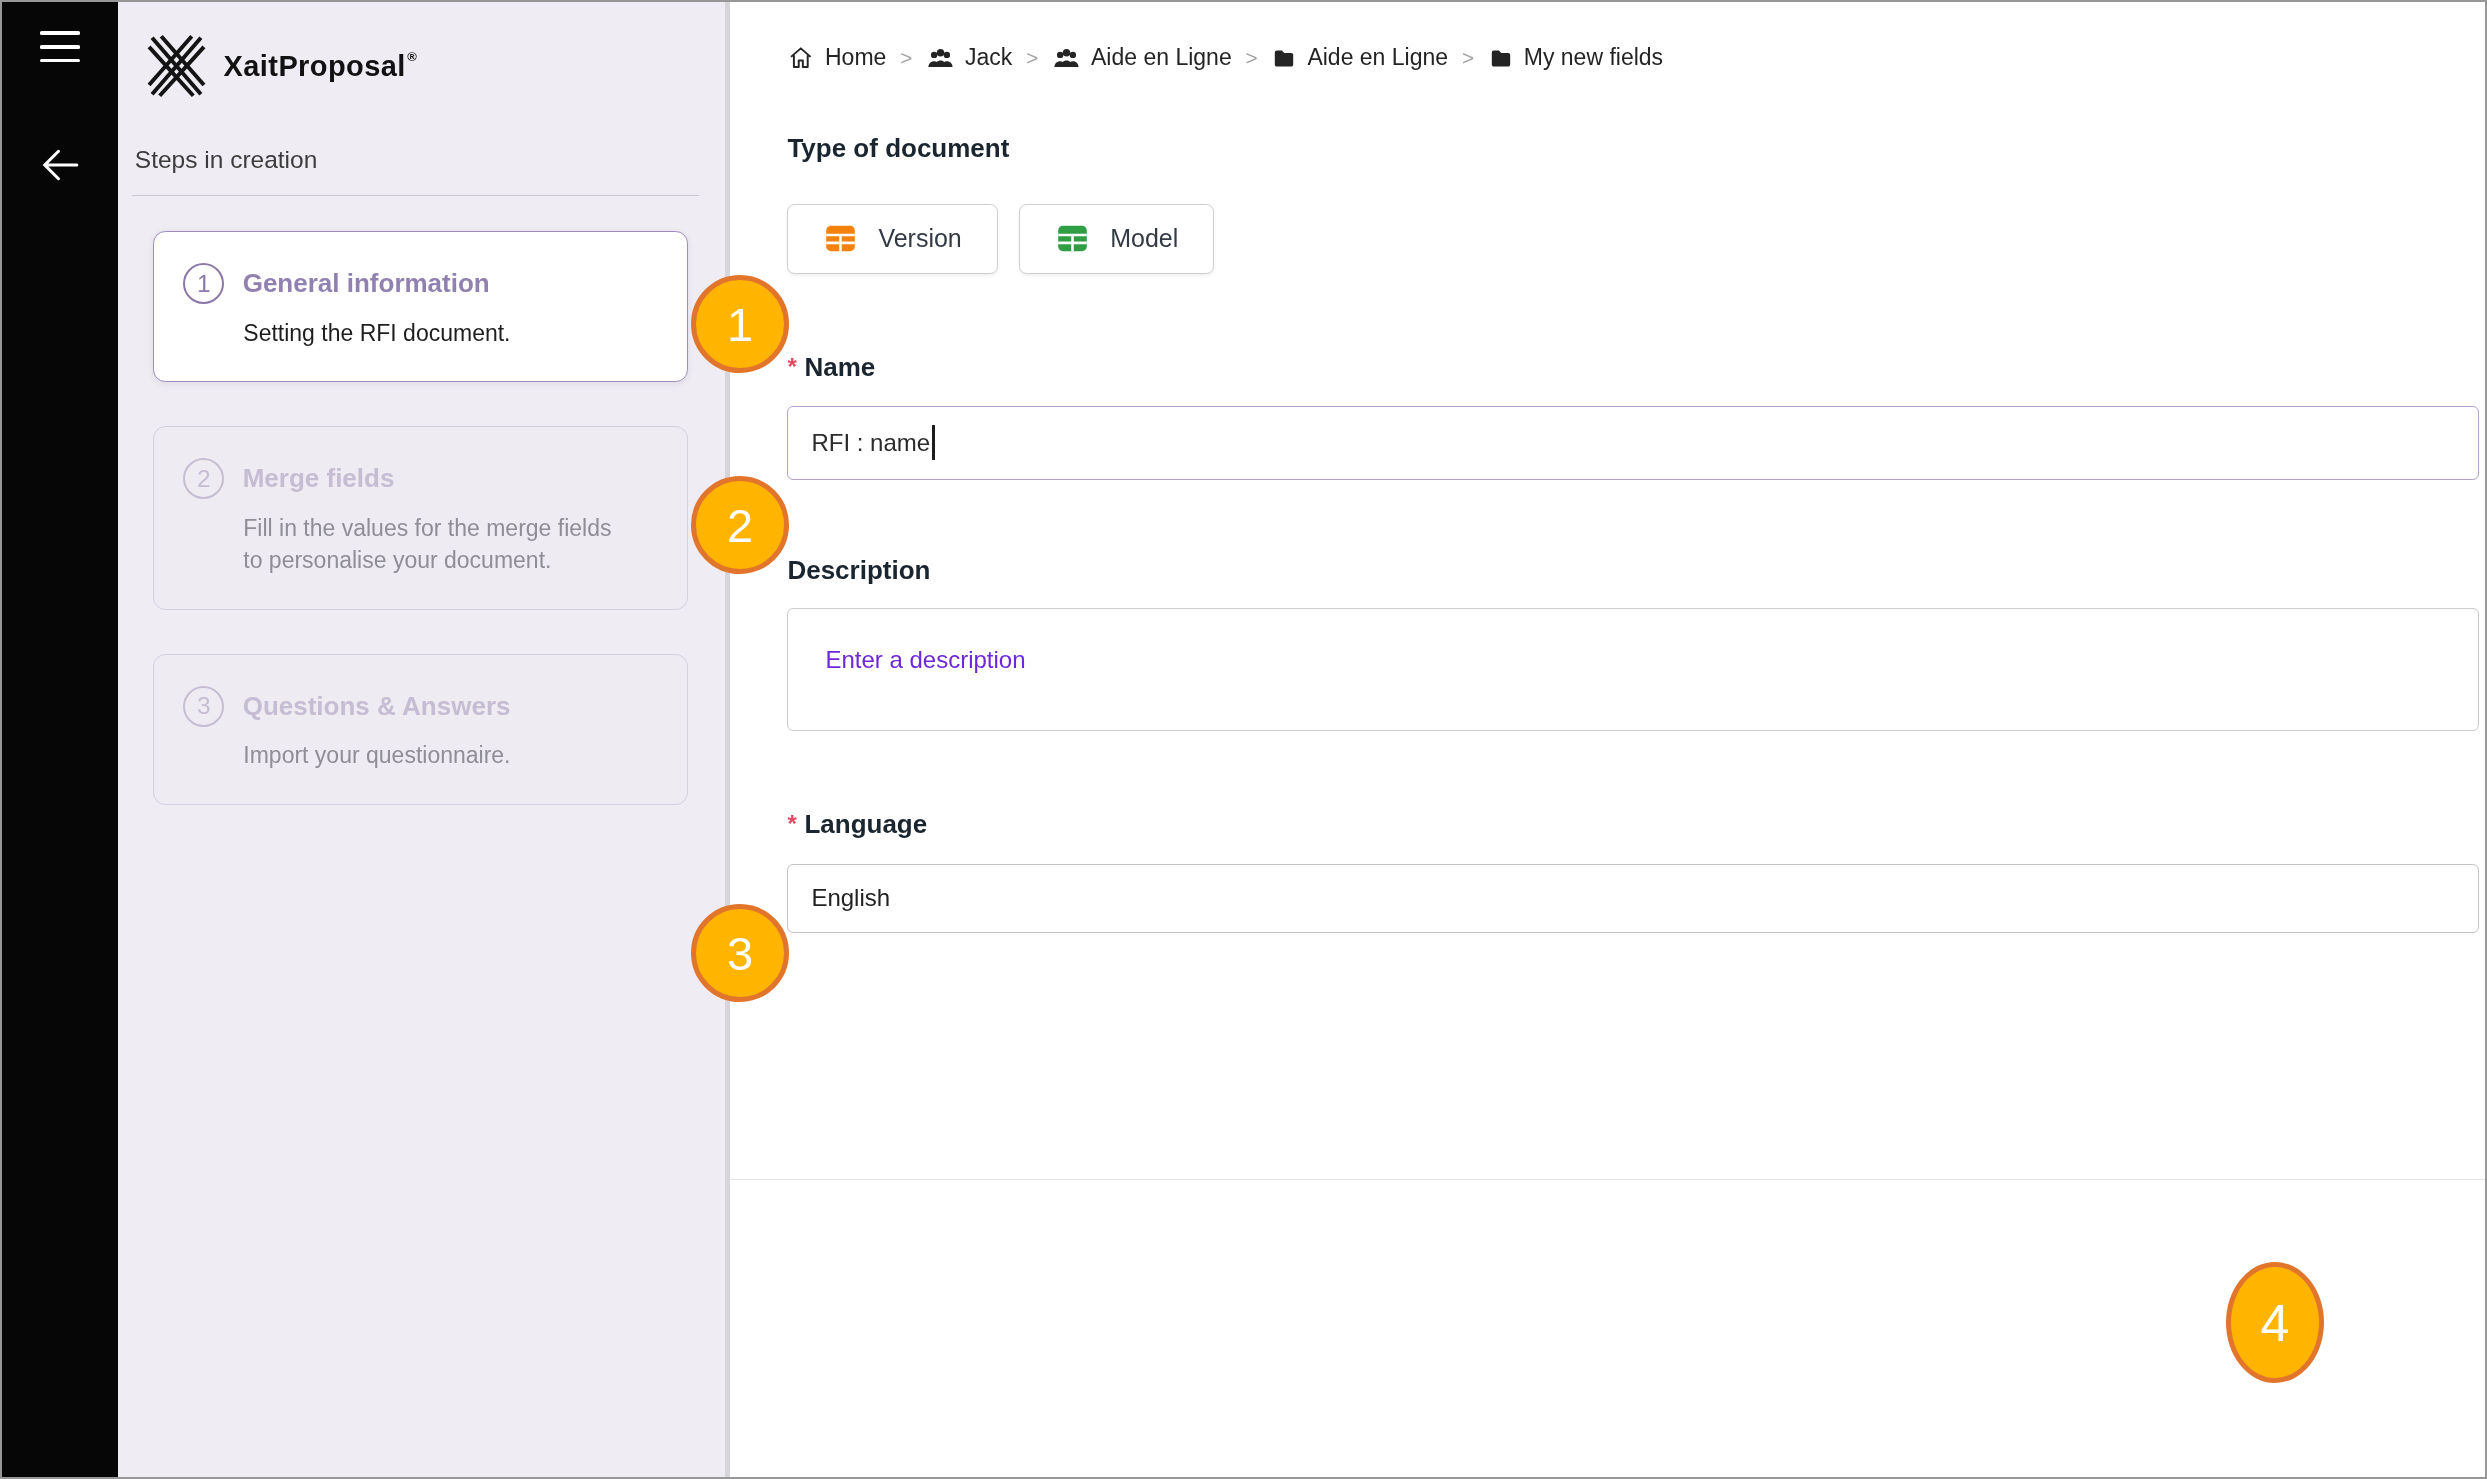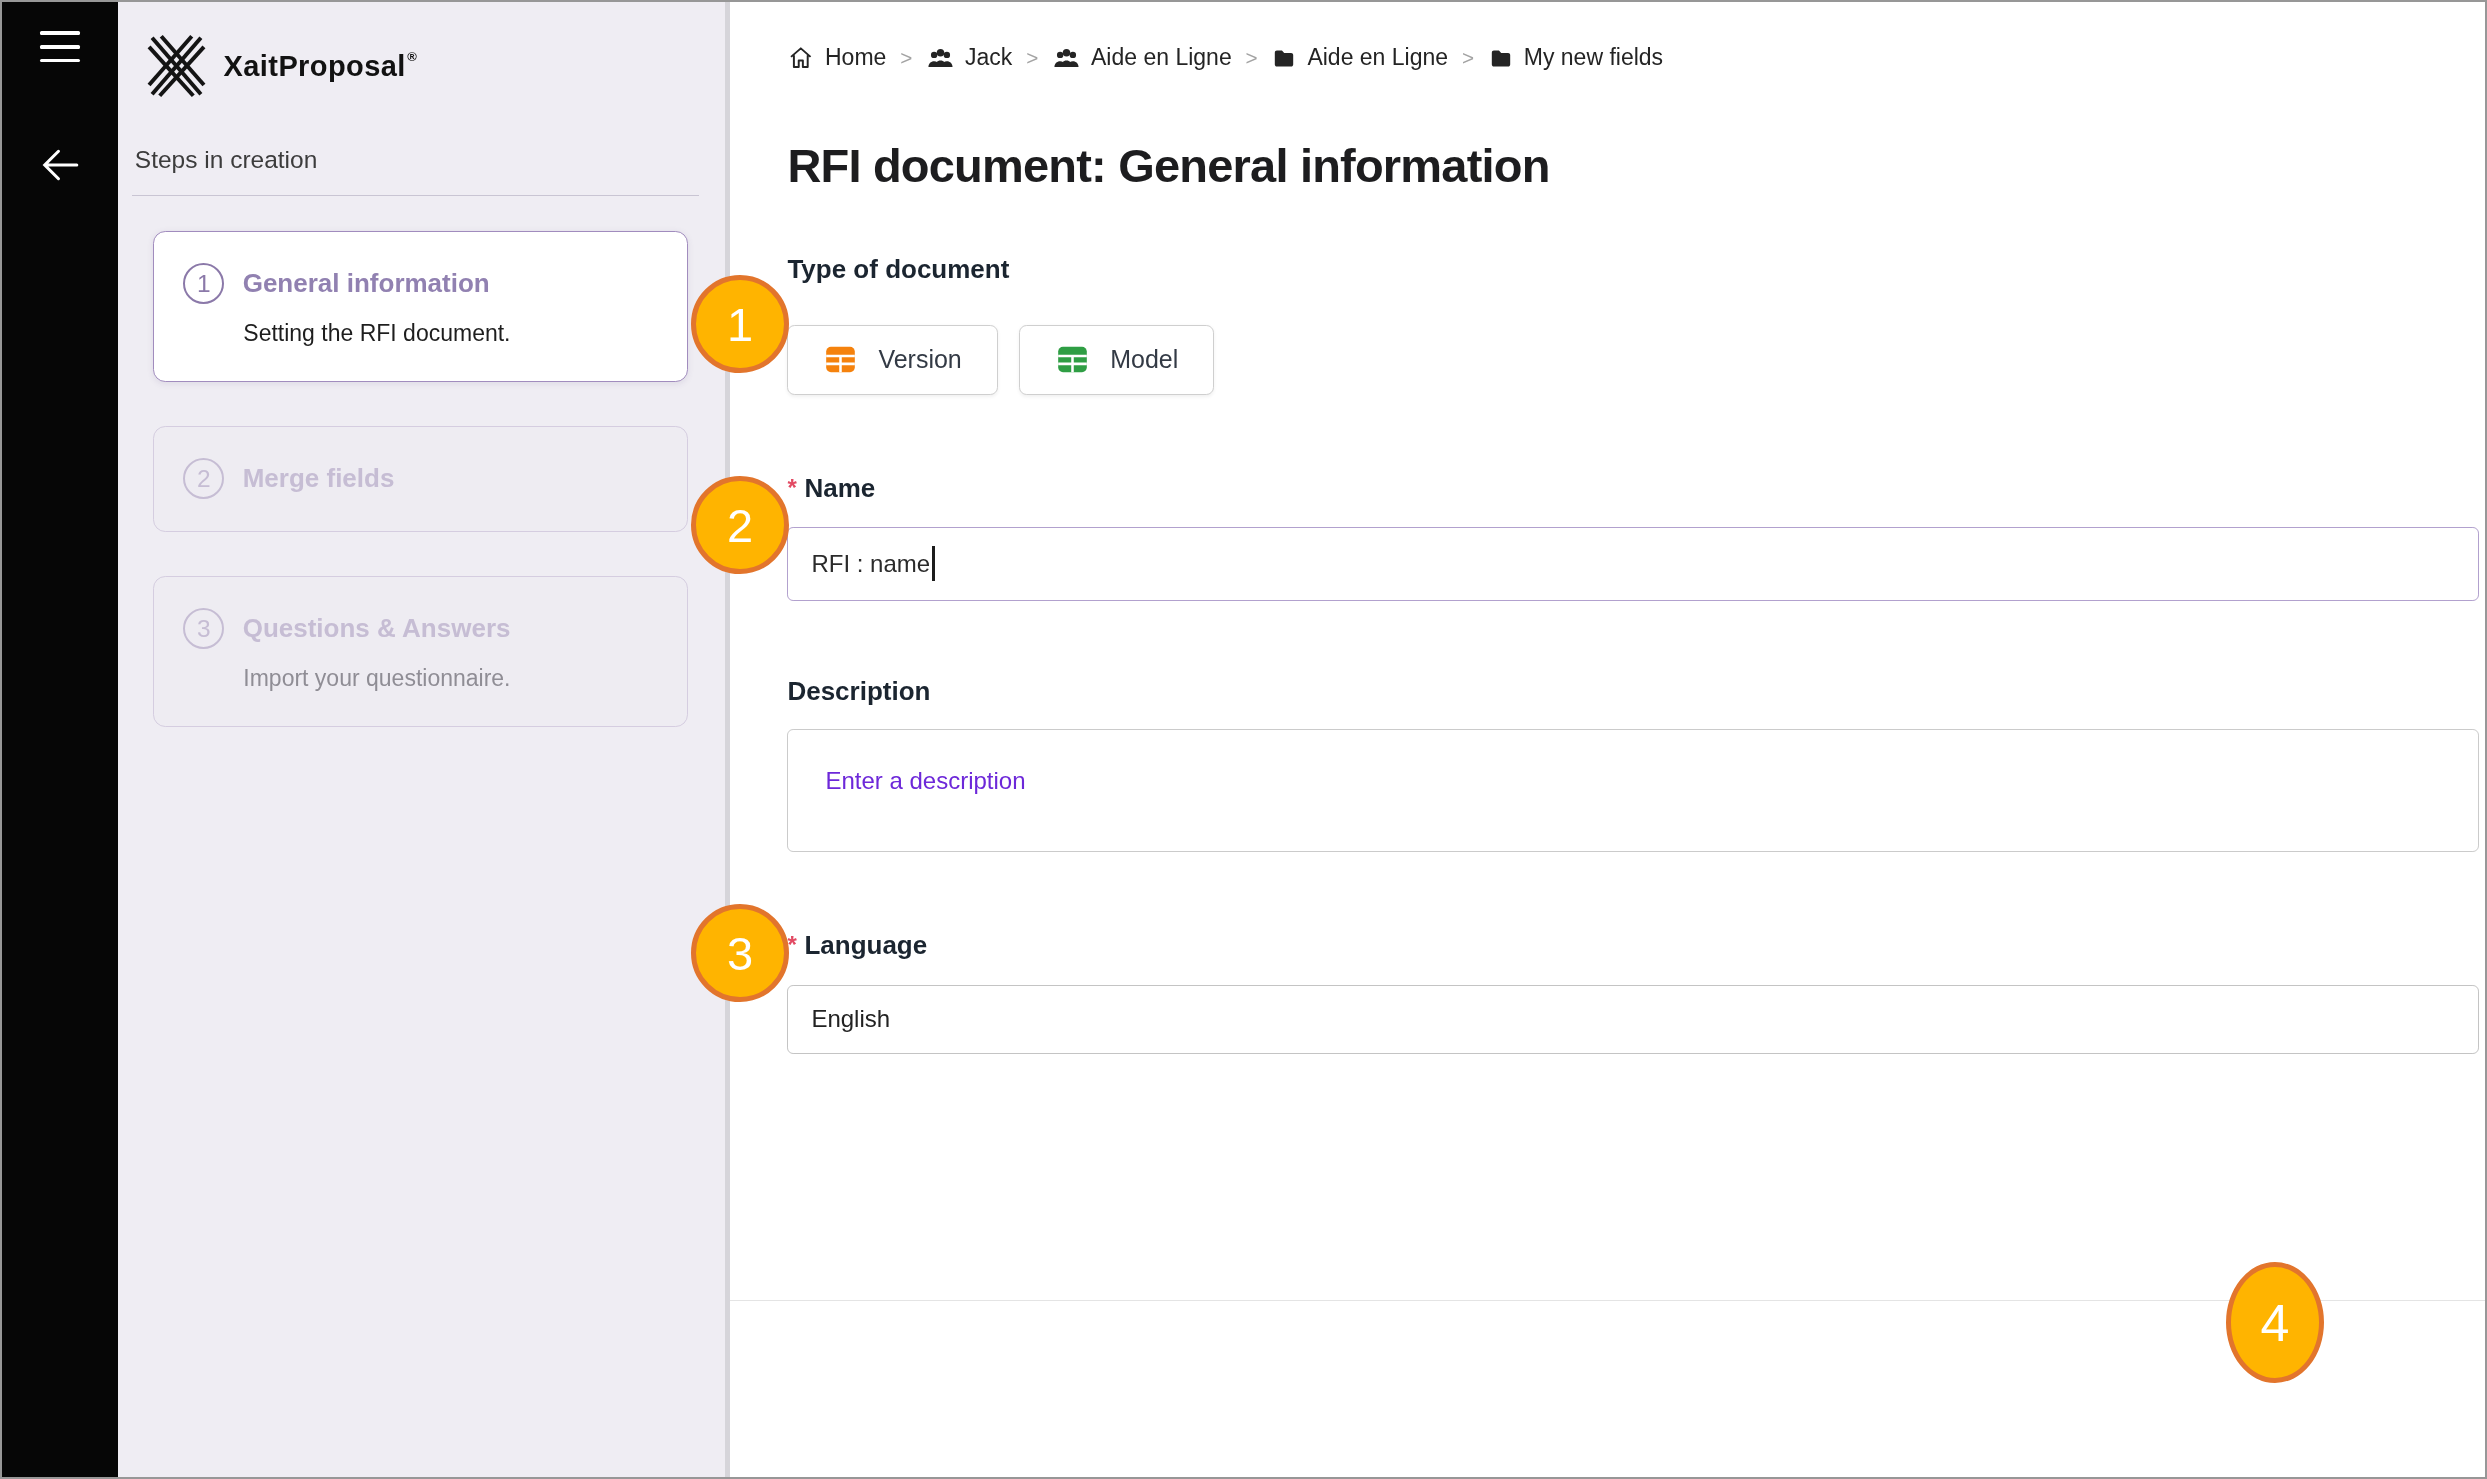--- a/index.html
+++ b/index.html
@@ -132,20 +132,21 @@
         <div class="step-title">General information</div>
       </div>
       <div class="step-desc">Setting the RFI document.</div>
     </div>
 
     <div class="step-card inactive gap2">
       <div class="step-head">
         <div class="step-num">2</div>
         <div class="step-title">Merge fields</div>
       </div>
+      <div class="step-desc">Fill in the values for the merge fields to personalise your document.</div>
     </div>
 
     <div class="step-card inactive gap2">
       <div class="step-head">
         <div class="step-num">3</div>
         <div class="step-title">Questions &amp; Answers</div>
       </div>
       <div class="step-desc">Import your questionnaire.</div>
     </div>
   </aside>
@@ -202,21 +203,20 @@
       <span class="crumb">
         <span class="ic">
           <svg width="26" height="24.5" viewBox="0 0 24 24" fill="#242424">
               <path d="M3 6.5c0-1.1.9-2 2-2h5l2.2 2.3H19c1.1 0 2 .9 2 2V18c0 1.1-.9 2-2 2H5c-1.1 0-2-.9-2-2z"></path>
             </svg>
         </span>
         <span>My new fields</span>
       </span>
     </nav>
 
-    <h1 class="page-title">RFI document: General information</h1>
 
     <div class="field-label">Type of document</div>
 
     <div class="type-buttons">
       <div class="type-btn plain">
         <svg class="ticon" width="35" height="35" viewBox="0 0 44 44">
           <rect x="4" y="6" width="36" height="32" rx="6" fill="#f5820d"></rect>
           <path d="M4 17.5 H40 M4 27.5 H40 M22 17.5 V38" stroke="#ffffff" stroke-width="3.2" fill="none"></path>
         </svg>
         <span>Version</span>

